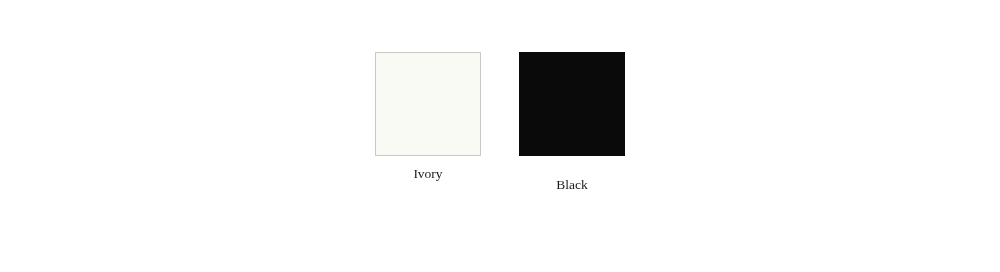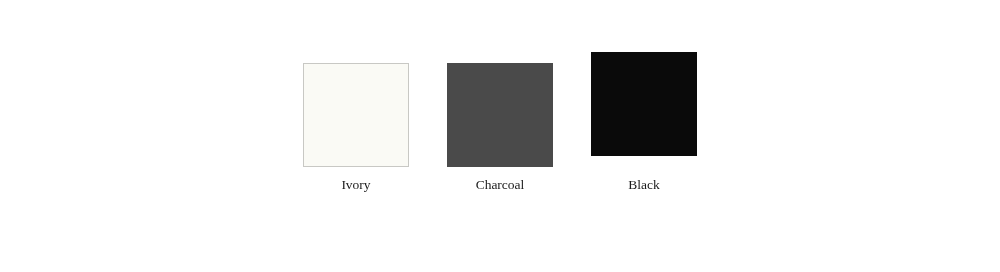--- a/index.html
+++ b/index.html
@@ -22,21 +22,21 @@
   }
 
   .swatch-row {
     position: absolute;
     left: 0;
     top: 52px;
     width: 1000px;
     display: flex;
     flex-direction: row;
     justify-content: center;
-    align-items: flex-end;
+    align-items: flex-start;
     gap: 38px;
   }
 
   .swatch-cell {
     display: flex;
     flex-direction: column;
     align-items: center;
     width: 106px;
   }
 
@@ -65,24 +65,20 @@
 <body style="background-color: rgb(255, 255, 255);">
 
 <div class="palette-board">
   <div class="swatch-row">
 
     <div class="swatch-cell">
       <div class="swatch-chip bordered" style="background-color: rgb(250, 250, 245); border-color: rgb(200, 200, 196);"></div>
       <div class="swatch-label" style="color: rgb(26, 26, 26);">Ivory</div>
     </div>
 
-    <div class="swatch-cell">
-      <div class="swatch-chip" style="background-color: rgb(74, 74, 74);"></div>
-      <div class="swatch-label" style="color: rgb(26, 26, 26);">Charcoal</div>
-    </div>
 
     <div class="swatch-cell">
       <div class="swatch-chip" style="background-color: rgb(10, 10, 10);"></div>
       <div class="swatch-label" style="color: rgb(26, 26, 26); margin-top: 20px;">Black</div>
     </div>
 
   </div>
 </div>
 
 </body></html>

